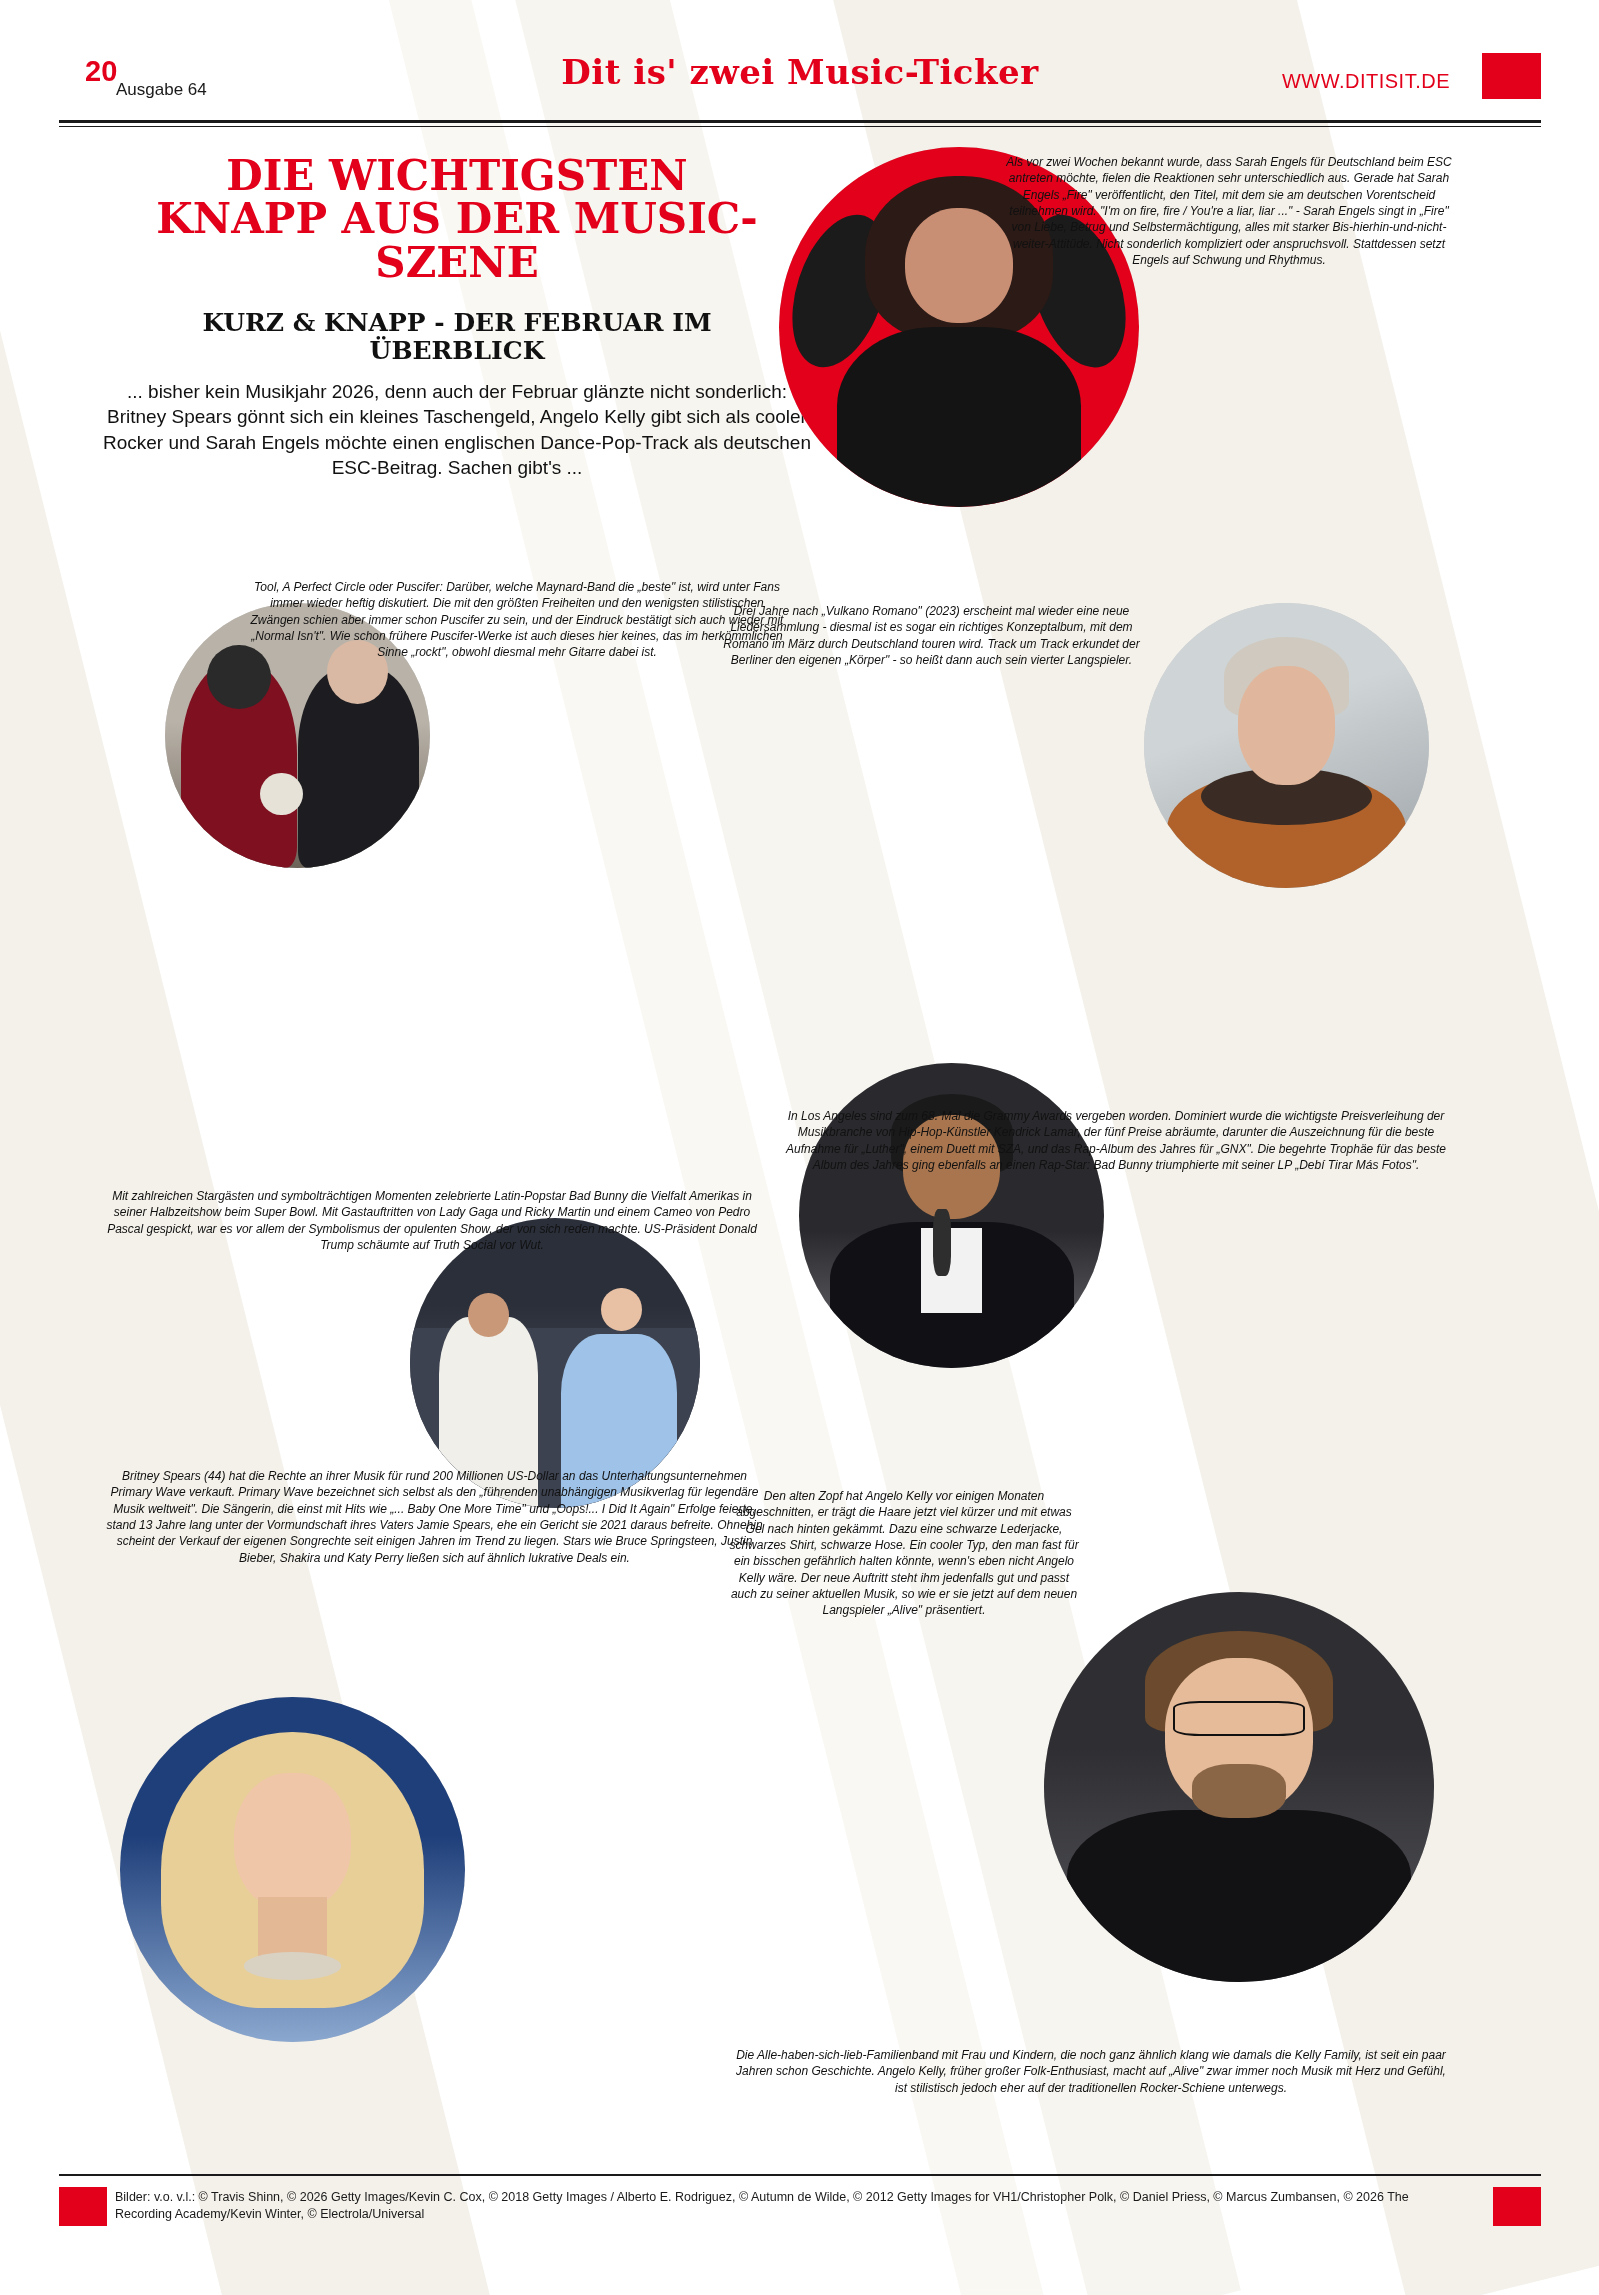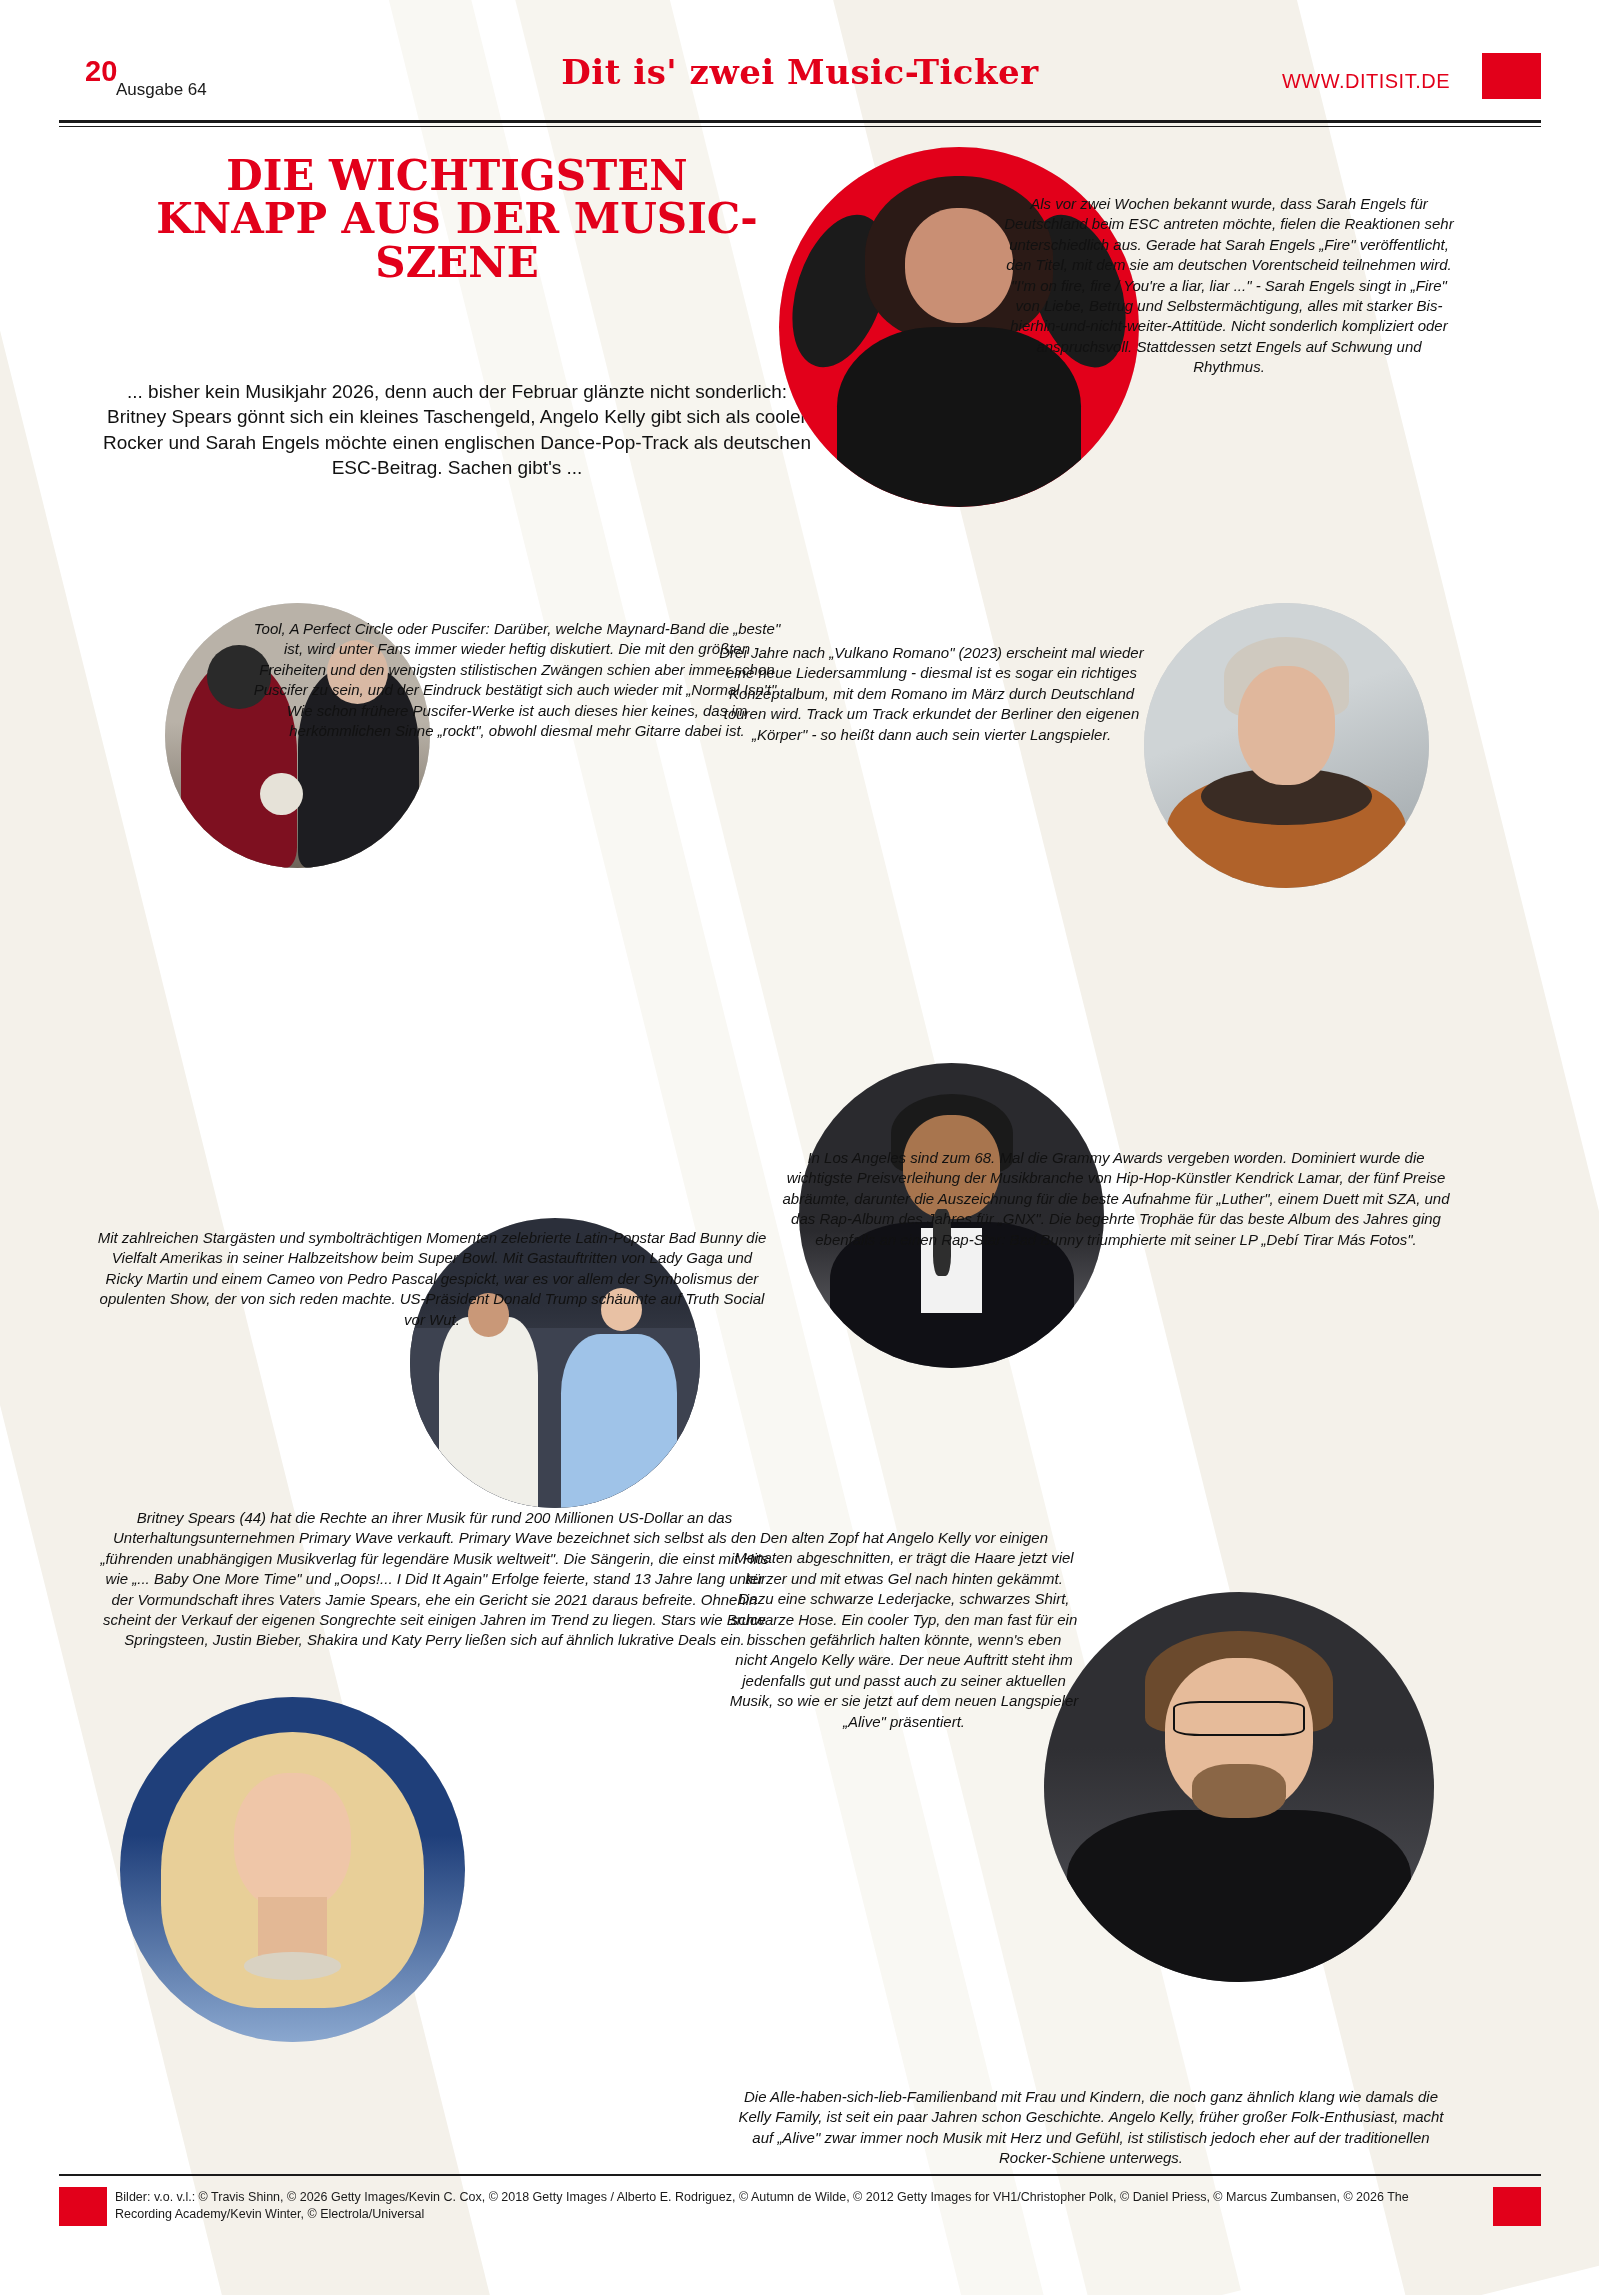--- a/index.html
+++ b/index.html
@@ -90,24 +90,23 @@
     position: absolute; left: 100px; top: 250px; width: 714px;
     text-align: center;
     font-size: 19px;
     line-height: 1.33;
     color: #111;
   }
 
   .para {
     position: absolute;
     font-style: italic;
-    font-size: 15px;
+    font-size: 12px;
     line-height: 1.36;
     color: #111;
-    margin-top: 40px;
   }
   .para.center { text-align: center; }
 
   
   .photo {
     position: absolute;
     border-radius: 50%;
     overflow: hidden;
     background: #cfcfcf;
   }
@@ -199,20 +198,21 @@
   <div class="header-title">Dit is' zwei Music-Ticker</div>
   <div class="header-url">WWW.DITISIT.DE</div>
   <div class="header-block"></div>
   <div class="rule-top"></div>
   <div class="rule-top2"></div>
 </div>
 
 <div class="content">
 
   <div class="headline">DIE WICHTIGSTEN KNAPP AUS DER MUSIC-SZENE</div>
+  <div class="subhead">KURZ &amp; KNAPP - DER FEBRUAR IM ÜBERBLICK</div>
   <div class="intro">... bisher kein Musikjahr 2026, denn auch der Februar glänzte nicht sonderlich: Britney Spears gönnt sich ein kleines Taschengeld, Angelo Kelly gibt sich als cooler Rocker und Sarah Engels möchte einen englischen Dance-Pop-Track als deutschen ESC-Beitrag. Sachen gibt's ...</div>
 
   <div class="photo ph1" style="left:779px; top:18px; width:360px; height:360px;">
     <div class="inner">
       <div class="armL"></div>
       <div class="armR"></div>
       <div class="hair"></div>
       <div class="face"></div>
       <div class="torso"></div>
     </div>

